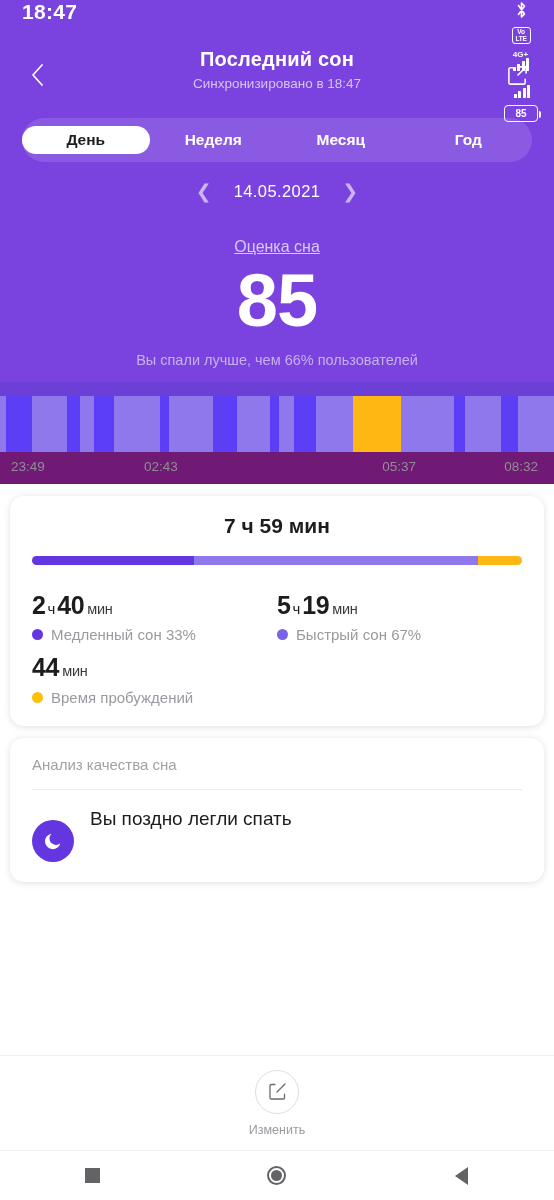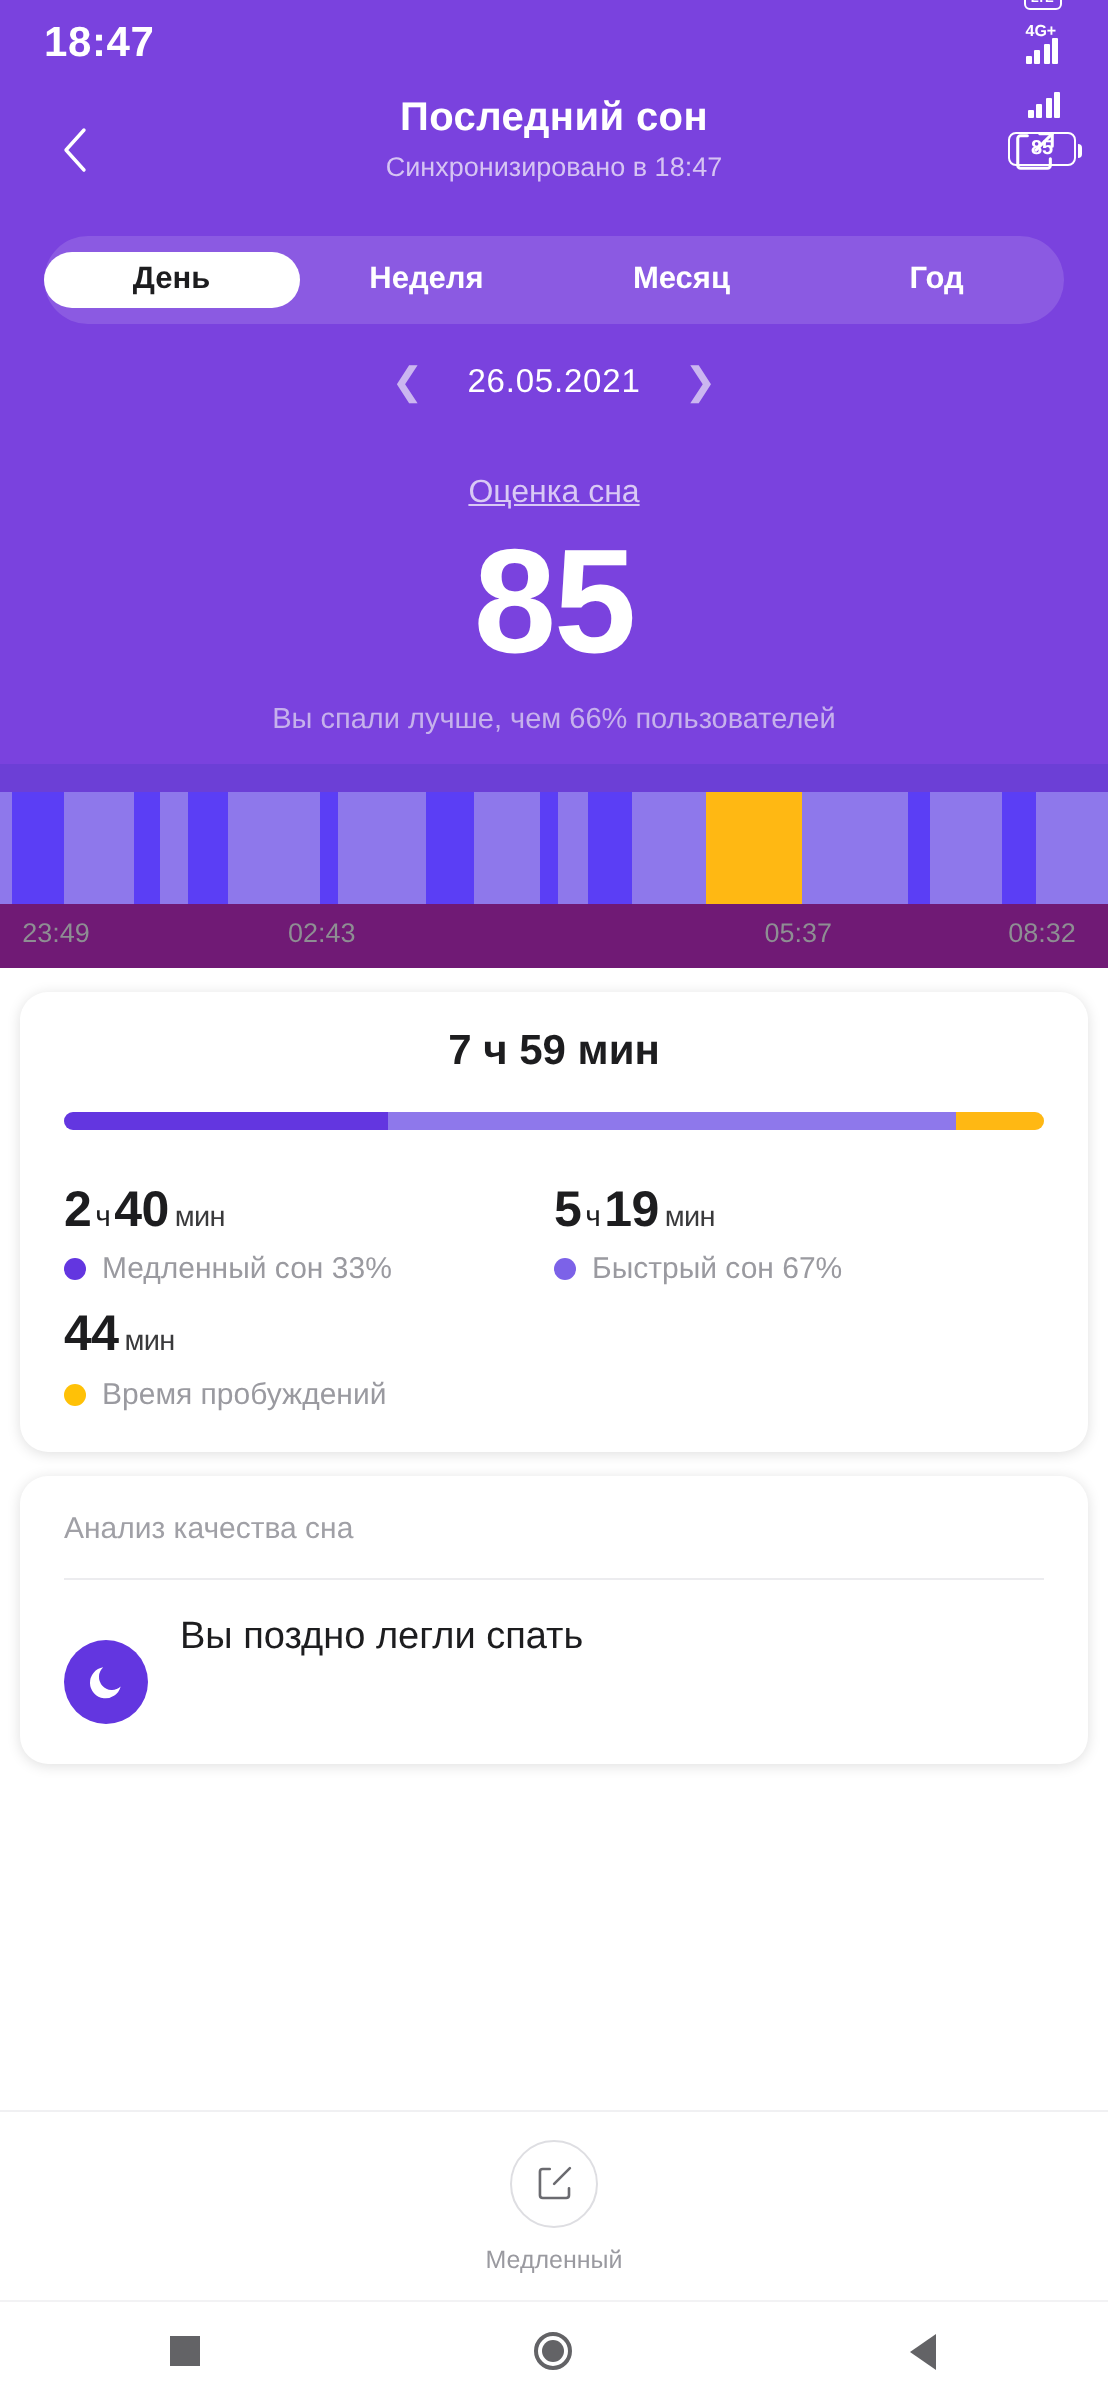--- a/index.html
+++ b/index.html
@@ -12,21 +12,21 @@
   }
   .screen { width:554px; height:1200px; position:relative; display:flex; flex-direction:column; }
 
   
   .hero {
     background:#7A42DE;
     position:relative;
     flex:0 0 auto;
   }
   .statusbar {
-    height:44px; display:flex; align-items:center;
+    height:44px; display:flex; align-items:flex-start;
     padding:0 16px 0 22px; color:#fff;
   }
   .status-time { font-size:21px; font-weight:bold; letter-spacing:.3px; }
   .status-icons { margin-left:auto; display:flex; align-items:center; gap:7px;flex-direction:column; }
   .si { display:block; }
   .bt-ico { width:13px; height:20px; }
   .volte-box {
     border:1.6px solid #fff; border-radius:3px;
     width:19px; height:17px; display:flex; flex-direction:column;
     align-items:center; justify-content:center; line-height:1;
@@ -219,21 +219,21 @@
 
     <div class="tabs">
       <div class="tab active">День</div>
       <div class="tab">Неделя</div>
       <div class="tab">Месяц</div>
       <div class="tab">Год</div>
     </div>
 
     <div class="datenav">
       <div class="dn-arrow">❮</div>
-      <div class="dn-date">26.05.2021</div>
+      <div class="dn-date">14.05.2021</div>
       <div class="dn-arrow">❯</div>
     </div>
 
     <div class="score-wrap">
       <div class="score-label">Оценка сна</div>
       <div class="score-value">85</div>
       <div class="score-sub">Вы спали лучше, чем 66% пользователей</div>
     </div>
 
     <div class="hypno-top-pad"></div>
@@ -332,21 +332,21 @@
 
   </div>
 
   <div class="bottombar">
     <div class="edit-circle">
       <svg width="21" height="21" viewBox="0 0 24 24">
         <path d="M9 4 H5 A1.6 1.6 0 0 0 3.4 5.6 V19 A1.6 1.6 0 0 0 5 20.6 H18.4 A1.6 1.6 0 0 0 20 19 V15" fill="none" stroke="#6b6b70" stroke-width="1.5" stroke-linecap="round"></path>
         <path d="M20.5 3.5 L11.5 12.5" fill="none" stroke="#6b6b70" stroke-width="1.5" stroke-linecap="round"></path>
       </svg>
     </div>
-    <div class="edit-label">Медленный</div>
+    <div class="edit-label">Изменить</div>
   </div>
 
   <div class="navbar">
     <div class="nav-btn">
       <div class="nav-square"></div>
     </div>
     <div class="nav-btn">
       <div class="nav-circle">
           <i></i>
         </div>

